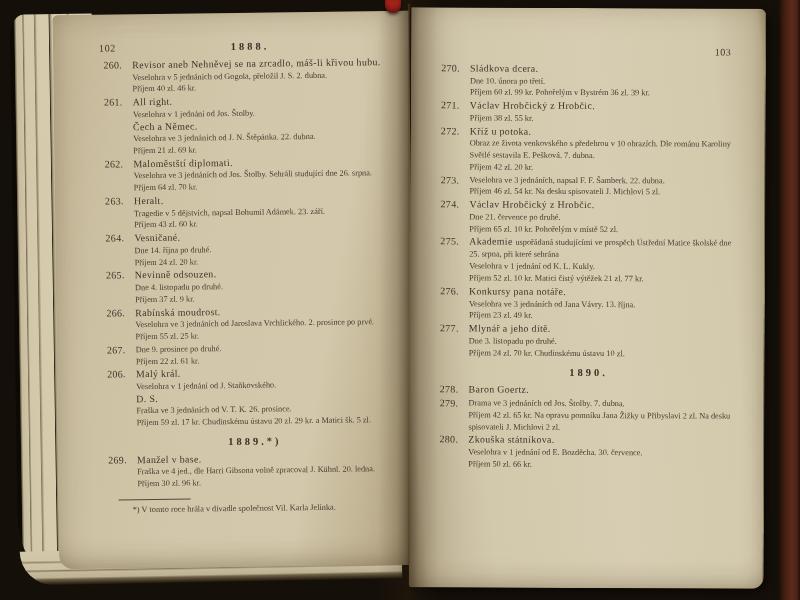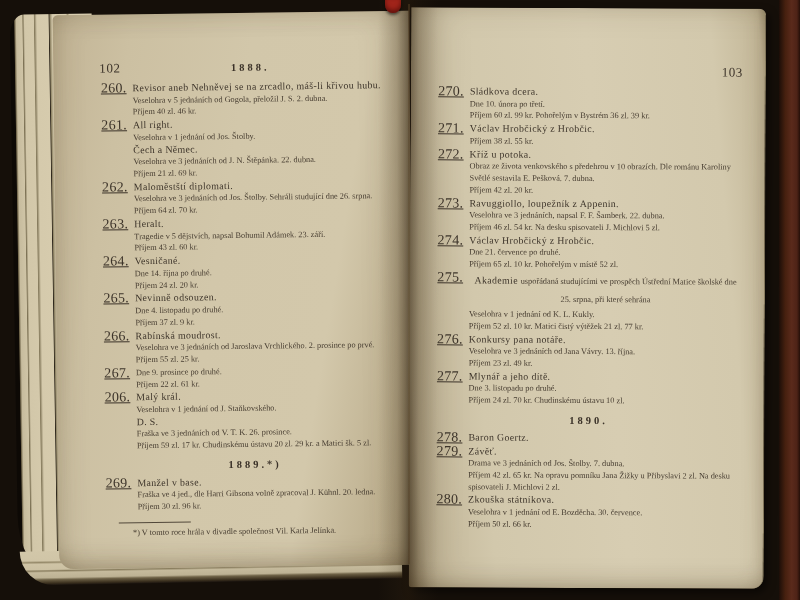--- a/index.html
+++ b/index.html
@@ -79,32 +79,32 @@
     border-radius:0 0 8px 8px;
     box-shadow:0 2px 3px rgba(0,0,0,.55), inset 0 -3px 4px rgba(60,8,4,.6);
   }
 
   
   .textblock{position:absolute;color:var(--ink,#3d342a);}
   .page-left .textblock{left:46px;top:28px;width:302px;}
   .page-right .textblock{left:26px;top:38px;width:306px;}
 
   .page-header{display:flex;align-items:baseline;margin-bottom:6px;}
-  .pageno{width:40px;font-size:13px;letter-spacing:.6px;margin-top:18px;}
-  .page-header .right{text-align:right;}
+  .pageno{width:40px;font-size:10px;letter-spacing:.6px;}
+  .page-header .right{text-align:center;}
   .year-heading{flex:1;text-align:center;font-size:10.5px;font-weight:bold;letter-spacing:3px;color:#3a3128;}
 
   .section-heading{text-align:center;font-size:10.5px;font-weight:bold;letter-spacing:3px;color:#3a3128;margin:8px 0 6px;}
 
   .entry{display:flex;margin-bottom:1px;}
-  .entry .num{width:27px;min-width:27px;text-align:right;padding-right:6px;font-size:14px;line-height:12.6px;letter-spacing:.3px;text-decoration:underline;}
+  .entry .num{width:27px;min-width:27px;text-align:center;padding-right:6px;font-size:10px;line-height:12.6px;letter-spacing:.3px;}
   .entry .lines{flex:1;}
   .line{font-size:8.3px;line-height:11.8px;color:#463c30;}
   .line.title{font-size:9.9px;line-height:12.6px;letter-spacing:.35px;color:#3d342a;}
-  .line.mixed{font-size:8.3px;line-height:18px;text-align:center;}
+  .line.mixed{font-size:8.3px;line-height:12px;}
   .line.mixed .lead{font-size:9.9px;letter-spacing:.35px;color:#3d342a;}
 
   .footnote{margin-top:9px;}
   .footnote-rule{width:72px;border-top:1px solid #52483a;margin-left:14px;margin-bottom:4px;}
   .footnote-text{font-size:8.3px;line-height:11px;padding-left:28px;color:#463c30;}
 </style>
 </head>
 <body>
 
 <div class="scene">
@@ -236,21 +236,20 @@
           <span class="num">272.</span>
           <div class="lines">
             <div class="line title">Kříž u potoka.</div>
             <div class="line detail">Obraz ze života venkovského s předehrou v 10 obrazích. Dle románu Karoliny Světlé sestavila E. Pešková.   7. dubna.</div>
             <div class="line detail">Příjem 42 zl. 20 kr.</div>
           </div>
         </div>
         <div class="entry">
           <span class="num">273.</span>
           <div class="lines">
-            <div class="line title">Ravuggiollo, loupežník z Appenin.</div>
             <div class="line detail">Veselohra ve 3 jednáních, napsal F. F. Šamberk.   22. dubna.</div>
             <div class="line detail">Příjem 46 zl. 54 kr.  Na desku spisovateli J. Michlovi 5 zl.</div>
           </div>
         </div>
         <div class="entry">
           <span class="num">274.</span>
           <div class="lines">
             <div class="line title">Václav Hrobčický z Hrobčic.</div>
             <div class="line detail">Dne 21. července po druhé.</div>
             <div class="line detail">Příjem 65 zl. 10 kr.  Pohořelým v místě 52 zl.</div>
@@ -283,21 +282,20 @@
         <div class="section-heading">1890.</div>
         <div class="entry">
           <span class="num">278.</span>
           <div class="lines">
             <div class="line title">Baron Goertz.</div>
           </div>
         </div>
         <div class="entry">
           <span class="num">279.</span>
           <div class="lines">
-            <div class="line title">Závěť.</div>
             <div class="line detail">Drama ve 3 jednáních od Jos. Štolby.   7. dubna.</div>
             <div class="line detail">Příjem 42 zl. 65 kr.  Na opravu pomníku Jana Žižky u Přibyslavi 2 zl.  Na desku spisovateli J. Michlovi 2 zl.</div>
           </div>
         </div>
         <div class="entry">
           <span class="num">280.</span>
           <div class="lines">
             <div class="line title">Zkouška státníkova.</div>
             <div class="line detail">Veselohra v 1 jednání od E. Bozděcha.   30. července.</div>
             <div class="line detail">Příjem 50 zl. 66 kr.</div>

